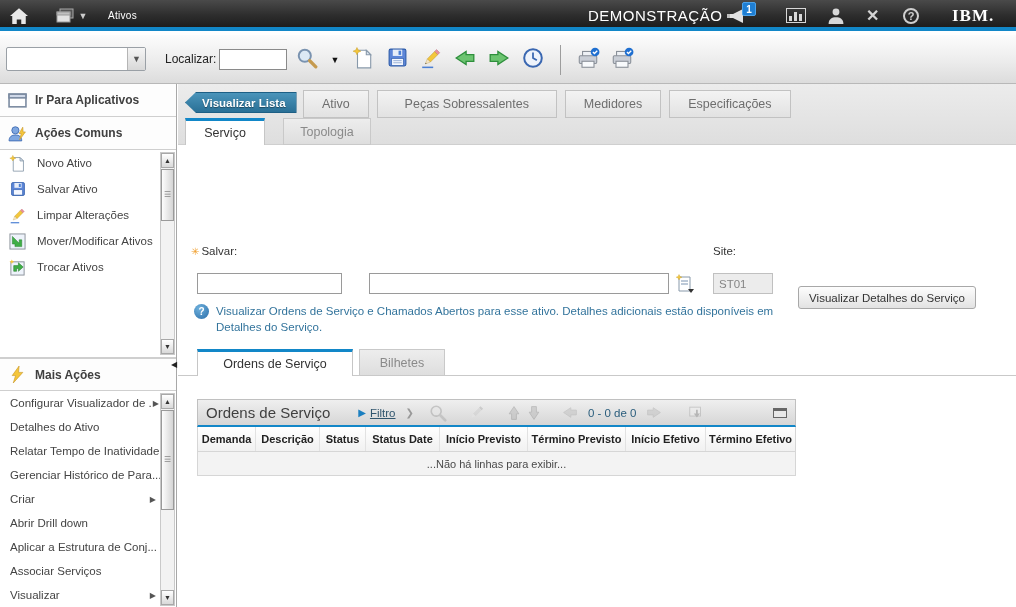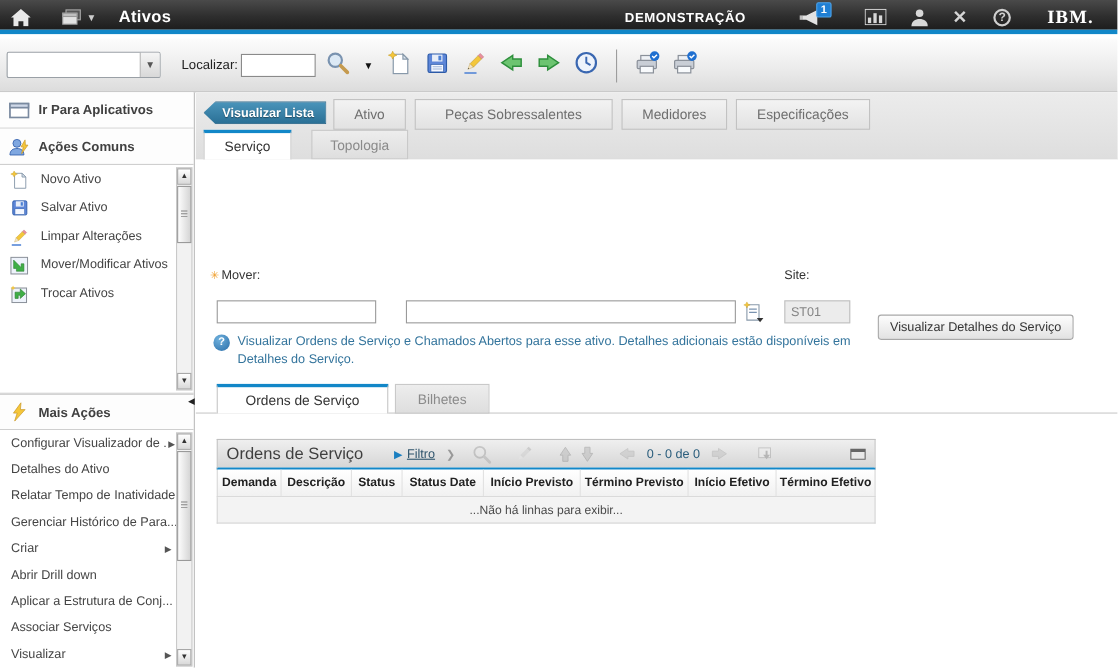--- a/index.html
+++ b/index.html
@@ -5,22 +5,22 @@
   * { box-sizing: border-box; margin: 0; padding: 0; }
   html,body { width:1016px; height:607px; overflow:hidden; }
   body { font-family:"Liberation Sans", sans-serif; background:#fff; position:relative; }
   #app { position:absolute; inset:0; }
 
   
   .titlebar { position:absolute; left:0; top:0; width:1016px; height:31px;
     background:linear-gradient(180deg,#4a4a4a 0%,#2e2e2e 55%,#1d1d1d 100%);
     border-bottom:4px solid #1287c8; }
   .titlebar .tb-item { position:absolute; top:0; height:31px; display:flex; align-items:center; }
-  .app-title { left:108px; color:#fff; font-size:15px; font-weight:bold; letter-spacing:.3px; }
-  .env-label { left:568px; color:#fff; font-size:12px; font-weight:bold; letter-spacing:.5px; }
+  .app-title { left:108px; color:#fff; font-size:10px; font-weight:normal; letter-spacing:.3px; }
+  .env-label { left:588px; color:#fff; font-size:15px; font-weight:normal; letter-spacing:.5px; }
   .hd-ic { display:inline-flex; align-items:center; justify-content:center; }
   .badge { position:absolute; left:16px; top:2px; min-width:14px; height:14px; background:#1f7fd4;
     color:#fff; font-size:10px; font-weight:bold; text-align:center; line-height:14px;
     border-radius:2px; padding:0 2px; border:1px solid #4da3ea; }
   .close-x { color:#d5d5d5; font-size:16px; font-weight:bold; }
   .help-circ { width:16px; height:16px; border:2px solid #cfcfcf; border-radius:50%; color:#cfcfcf;
     font-size:11px; font-weight:bold; display:flex; align-items:center; justify-content:center; }
   .ibm { color:#fff; font-family:"Liberation Serif", serif; font-weight:bold; font-size:17px; letter-spacing:1px; }
 
   
@@ -468,21 +468,21 @@
         </div>
         <div class="sub-tab inactive">
           <span>Topologia</span>
         </div>
       </div>
     </div>
 
     <div class="content">
 
       <div class="fld-label asset-label">
-        <span class="req-star">✳</span><span>Mover:</span>
+        <span class="req-star">✳</span><span>Salvar:</span>
       </div>
       <input class="txt-input asset-input" value="" style="">
       <input class="txt-input desc-input" value="" style="">
       <span class="detail-menu">
         <svg width="22" height="22" viewBox="0 0 22 22">
           <path d="M4 4h11v14H4z" fill="#fff" stroke="#8899aa"></path>
           <line x1="6" y1="8" x2="13" y2="8" stroke="#7a93b0"></line>
           <line x1="6" y1="11" x2="13" y2="11" stroke="#7a93b0"></line>
           <path d="M4 1.5l.9 1.9 2 .8-2 .8-.9 1.9-.8-1.9-2-.8 2-.8z" fill="#f5c63a" stroke="#caa22a" stroke-width=".4"></path>
           <path d="M13 16l6 0-3 4z" fill="#333"></path>

